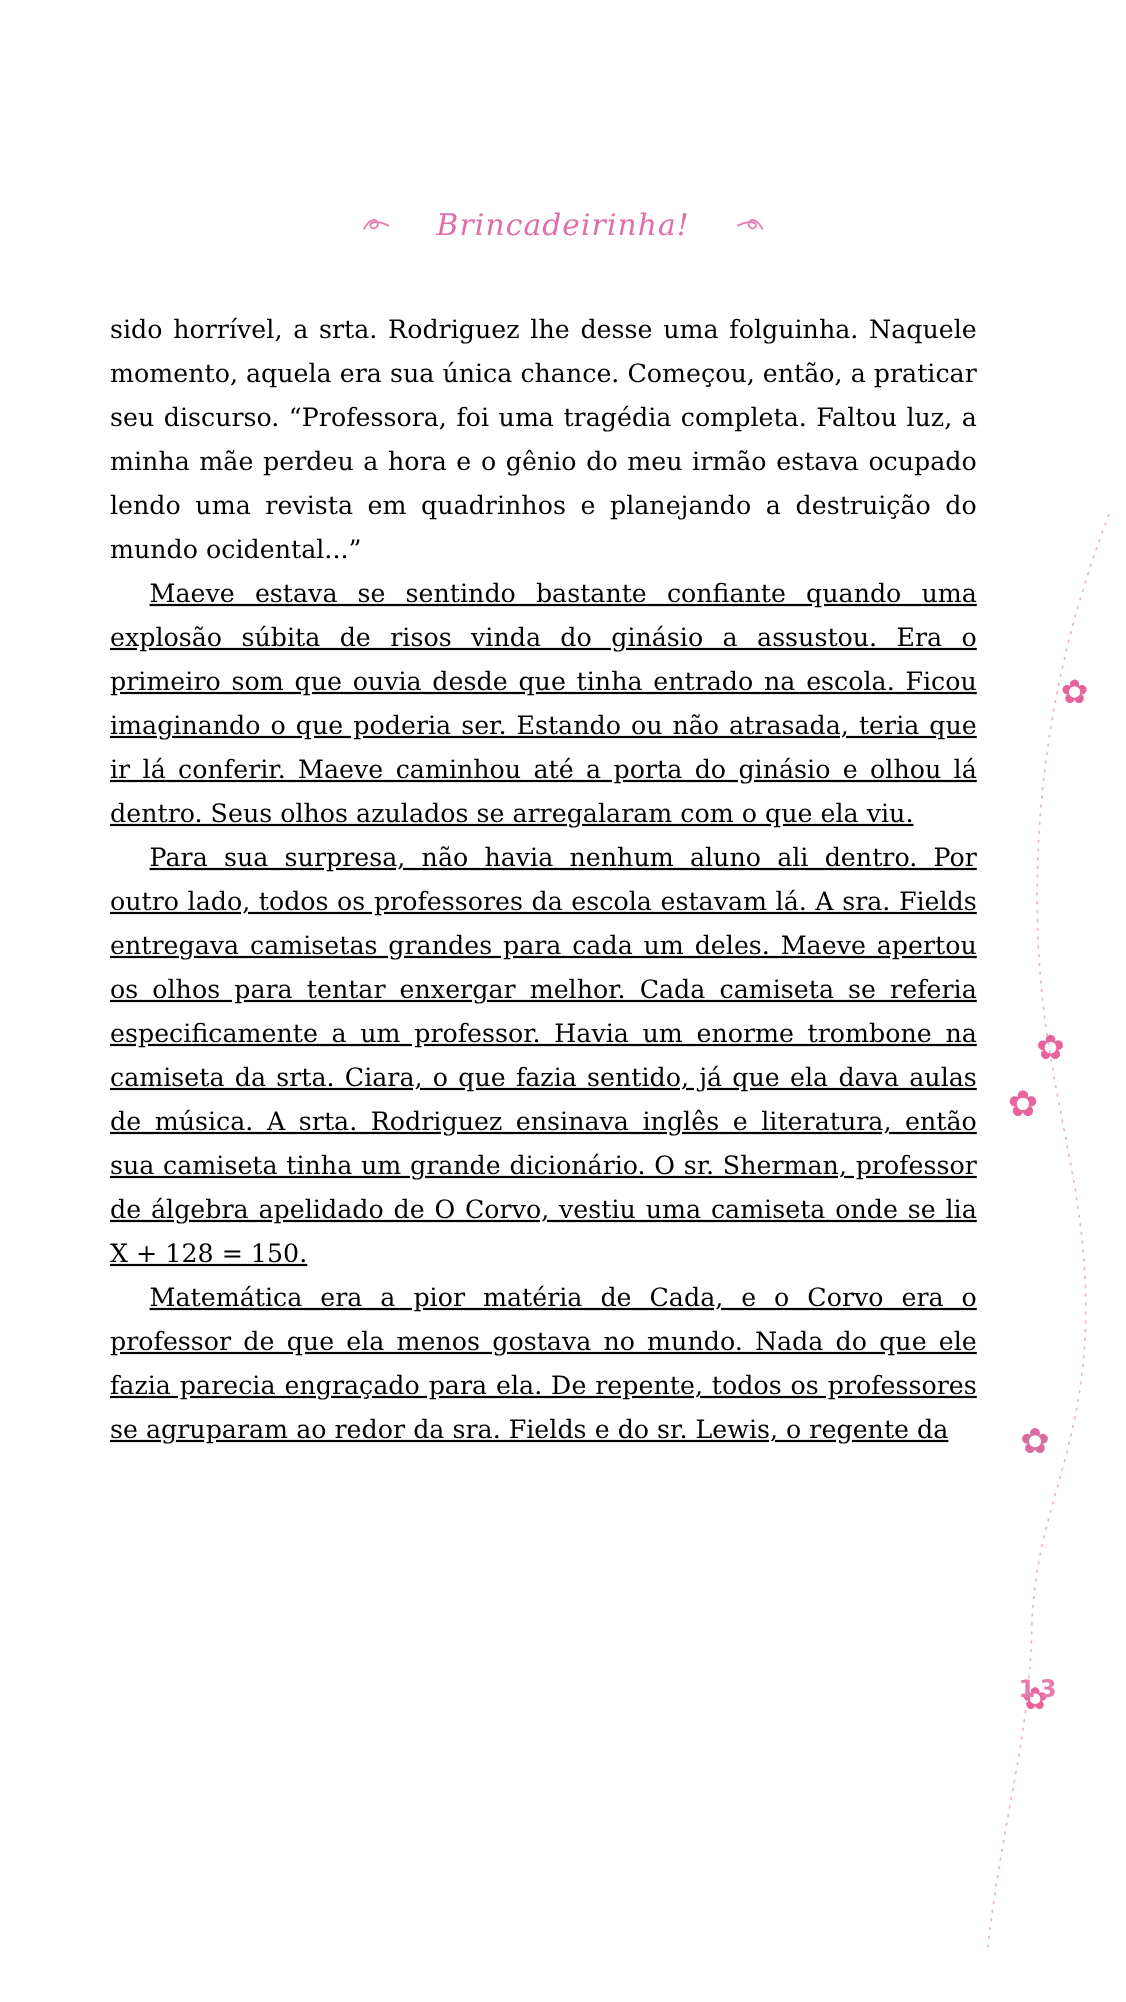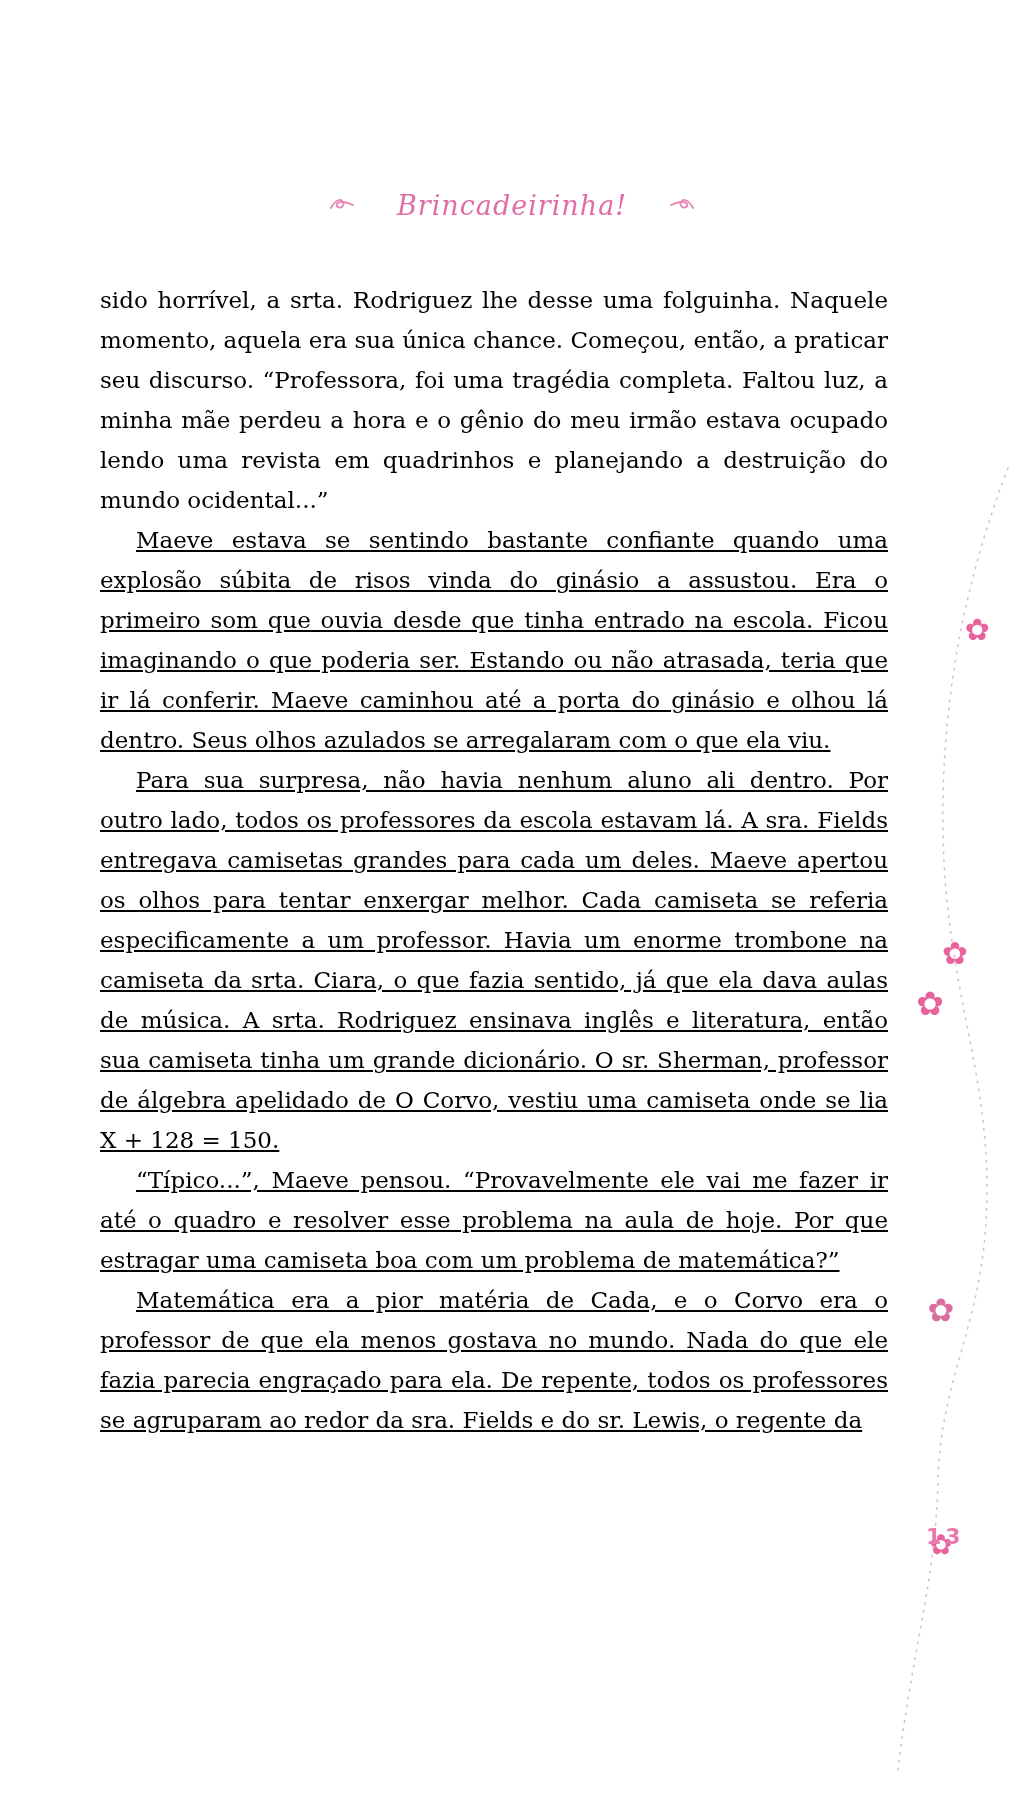--- a/index.html
+++ b/index.html
@@ -102,21 +102,20 @@
       <svg width="26" height="16" viewBox="0 0 26 16" xmlns="http://www.w3.org/2000/svg">
         <path d="M24 12 C20 4, 14 2, 12 6 C10 10, 16 14, 18 10 C20 6, 12 4, 2 9" fill="none" stroke="#e06da8" stroke-width="1.8" stroke-linecap="round"></path>
       </svg>
     </span>
   </div>
 
   <div class="text-column">
     <p>sido horrível, a srta. Rodriguez lhe desse uma folguinha. Naquele momento, aquela era sua única chance. Começou, então, a praticar seu discurso. “Professora, foi uma tragédia completa. Faltou luz, a minha mãe perdeu a hora e o gênio do meu irmão estava ocupado lendo uma revista em quadrinhos e planejando a destruição do mundo ocidental...”</p>
     <p class="indent">Maeve estava se sentindo bastante confiante quando uma explosão súbita de risos vinda do ginásio a assustou. Era o primeiro som que ouvia desde que tinha entrado na escola. Ficou imaginando o que poderia ser. Estando ou não atrasada, teria que ir lá conferir. Maeve caminhou até a porta do ginásio e olhou lá dentro. Seus olhos azulados se arregalaram com o que ela viu.</p>
     <p class="indent">Para sua surpresa, não havia nenhum aluno ali dentro. Por outro lado, todos os professores da escola estavam lá. A sra. Fields entregava camisetas grandes para cada um deles. Maeve apertou os olhos para tentar enxergar melhor. Cada camiseta se referia especificamente a um professor. Havia um enorme trombone na camiseta da srta. Ciara, o que fazia sentido, já que ela dava aulas de música. A srta. Rodriguez ensinava inglês e literatura, então sua camiseta tinha um grande dicionário. O sr. Sherman, professor de álgebra apelidado de O Corvo, vestiu uma camiseta onde se lia X + 128 = 150.</p>
-    <p class="indent">“Típico...”, Maeve pensou. “Provavelmente ele vai me fazer ir até o quadro e resolver esse problema na aula de hoje. Por que estragar uma camiseta boa com um problema de matemática?”</p>
     <p class="indent">Matemática era a pior matéria de Cada, e o Corvo era o professor de que ela menos gostava no mundo. Nada do que ele fazia parecia engraçado para ela. De repente, todos os professores se agruparam ao redor da sra. Fields e do sr. Lewis, o regente da</p>
   </div>
 
   <span class="flower f1">✿</span>
   <span class="flower f2">✿</span>
   <span class="flower f3">✿</span>
   <span class="flower f4">✿</span>
   <span class="flower f5">✿</span>
 
   <div class="page-number">13</div>

